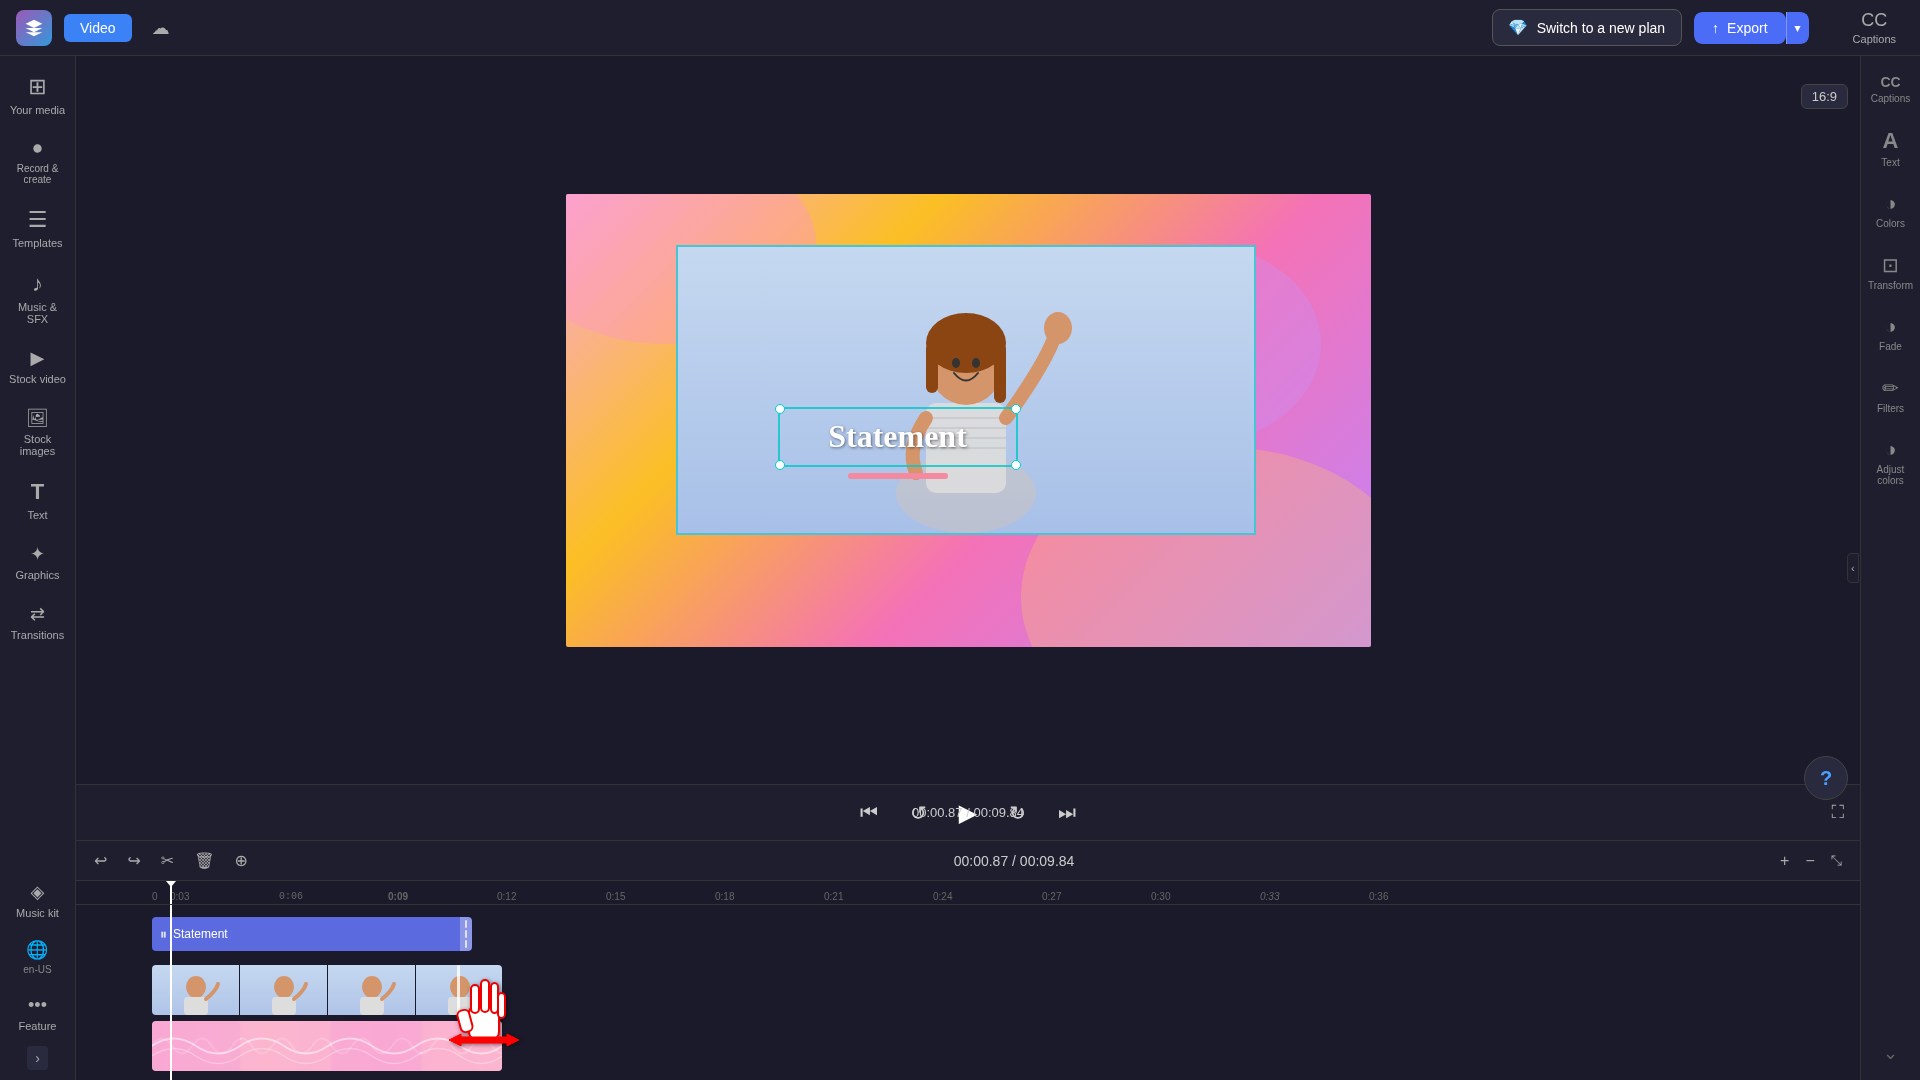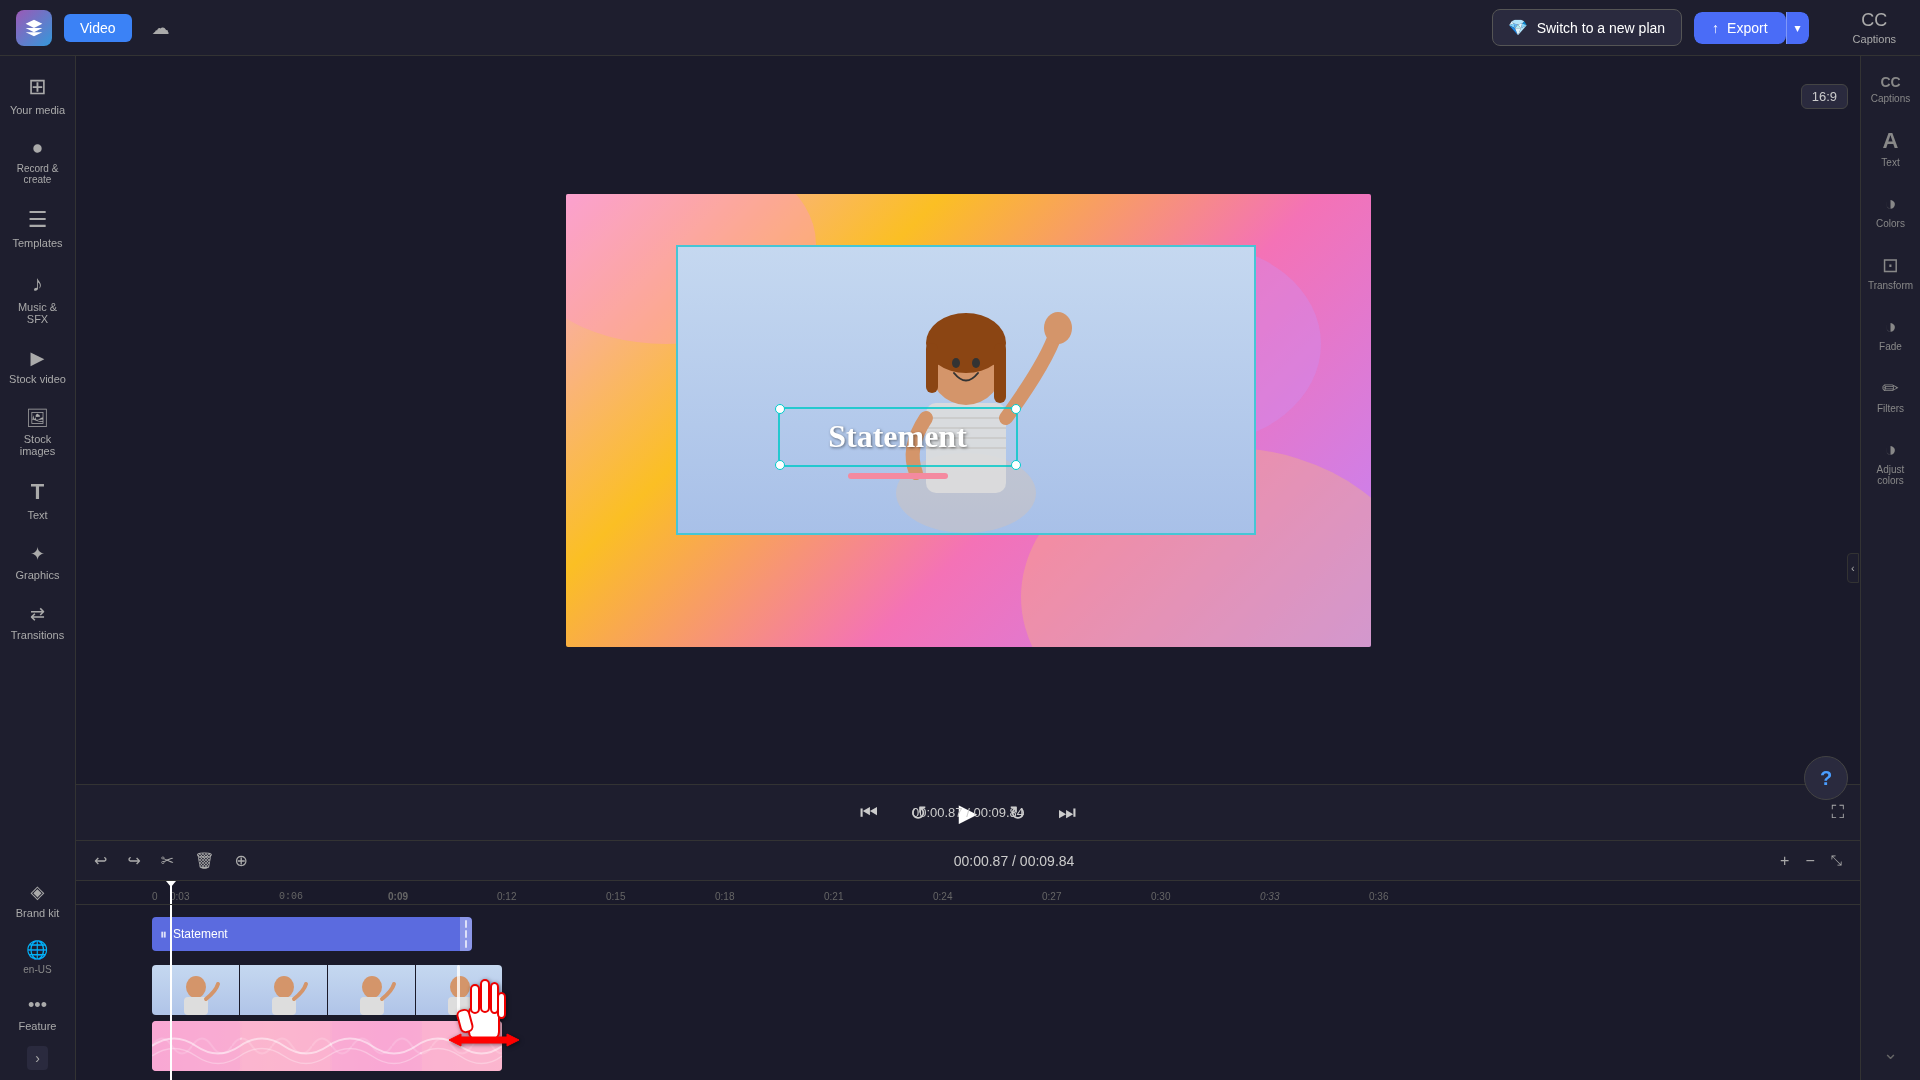--- a/index.html
+++ b/index.html
@@ -636,21 +636,21 @@
     <div class="sidebar-item">
       <span class="icon" style="font-size:18px;">✦</span>
       <span>Graphics</span>
     </div>
     <div class="sidebar-item">
       <span class="icon" style="font-size:18px;">⇄</span>
       <span>Transitions</span>
     </div>
     <div class="sidebar-item sidebar-bottom">
       <span class="icon" style="font-size:18px;">◈</span>
-      <span>Brand kit</span>
+      <span>Music kit</span>
     </div>
     <div class="en-us-btn">
       <span class="lang-icon">🌐</span>
       <span>en-US</span>
     </div>
     <div class="sidebar-item">
       <span class="icon" style="font-size:18px;">•••</span>
       <span>Feature</span>
     </div>
 

